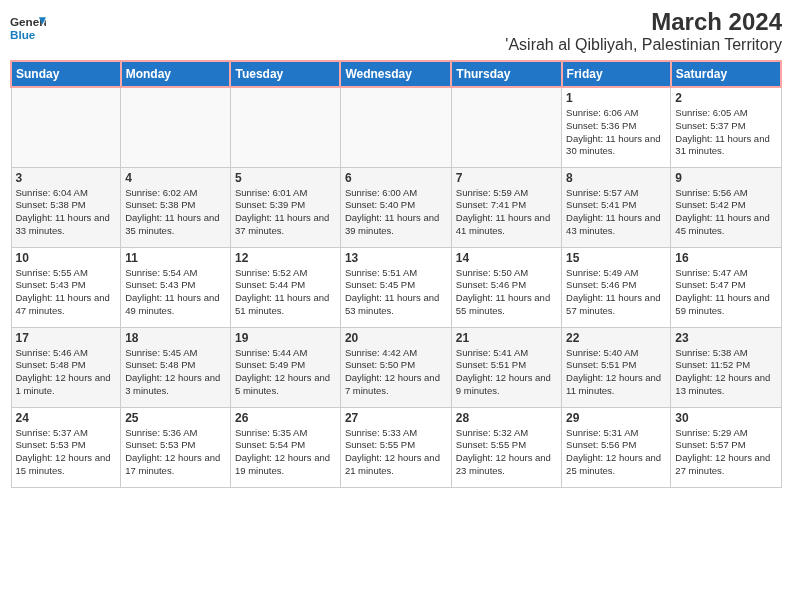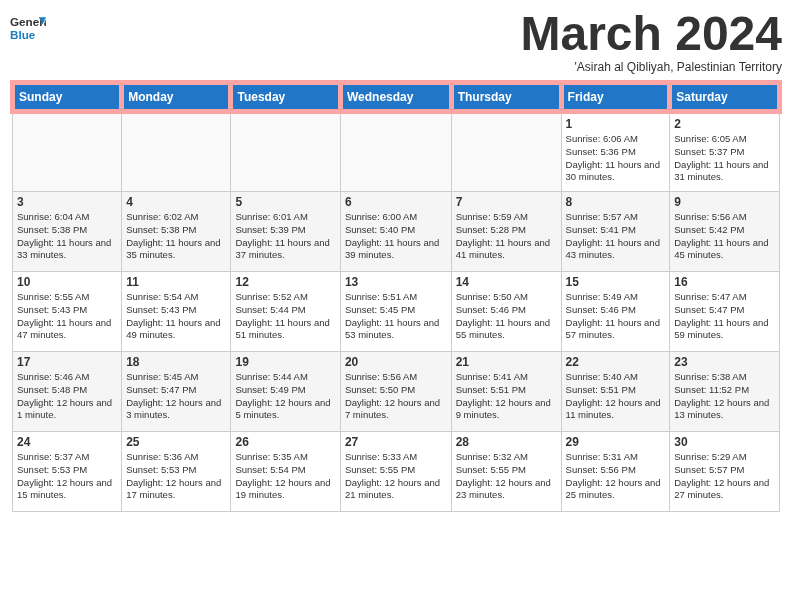--- a/index.html
+++ b/index.html
@@ -22,42 +22,42 @@
       gap: 4px;
     }
     .logo-icon {
       width: 36px;
       height: 36px;
     }
     .title-area {
       text-align: right;
     }
     .month-title {
-      font-size: 48px;
+      font-size: 24px;
       font-weight: bold;
       color: #333;
       line-height: 1;
     }
     .subtitle {
-      font-size: 12px;
+      font-size: 16px;
       color: #333;
       margin-top: 2px;
     }
     table {
       width: 100%;
       border-collapse: collapse;
       font-size: 10px;
     }
     thead tr th {
       background: #2176c7;
       color: #fff;
       text-align: left;
       padding: 5px 4px;
       font-size: 12px;
-      border: 5px solid #fca5a5;
+      border: 2px solid #fca5a5;
     }
     tbody tr td {
       border: 1px solid #ccc;
       vertical-align: top;
       padding: 3px 4px;
       width: 113px;
       min-height: 70px;
       height: 80px;
     }
     .day-num {
@@ -161,21 +161,21 @@
         <td>
           <span class="day-num">6</span>
           <div class="day-info">Sunrise: 6:00 AM
 Sunset: 5:40 PM
 Daylight: 11 hours
 and 39 minutes.</div>
         </td>
         <td>
           <span class="day-num">7</span>
           <div class="day-info">Sunrise: 5:59 AM
-Sunset: 5:28 PM
+Sunset: 7:41 PM
 Daylight: 11 hours
 and 41 minutes.</div>
         </td>
         <td>
           <span class="day-num">8</span>
           <div class="day-info">Sunrise: 5:57 AM
 Sunset: 5:41 PM
 Daylight: 11 hours
 and 43 minutes.</div>
         </td>
@@ -242,34 +242,34 @@
         <td>
           <span class="day-num">17</span>
           <div class="day-info">Sunrise: 5:46 AM
 Sunset: 5:48 PM
 Daylight: 12 hours
 and 1 minute.</div>
         </td>
         <td>
           <span class="day-num">18</span>
           <div class="day-info">Sunrise: 5:45 AM
-Sunset: 5:47 PM
+Sunset: 5:48 PM
 Daylight: 12 hours
 and 3 minutes.</div>
         </td>
         <td>
           <span class="day-num">19</span>
           <div class="day-info">Sunrise: 5:44 AM
 Sunset: 5:49 PM
 Daylight: 12 hours
 and 5 minutes.</div>
         </td>
         <td>
           <span class="day-num">20</span>
-          <div class="day-info">Sunrise: 5:56 AM
+          <div class="day-info">Sunrise: 4:42 AM
 Sunset: 5:50 PM
 Daylight: 12 hours
 and 7 minutes.</div>
         </td>
         <td>
           <span class="day-num">21</span>
           <div class="day-info">Sunrise: 5:41 AM
 Sunset: 5:51 PM
 Daylight: 12 hours
 and 9 minutes.</div>

